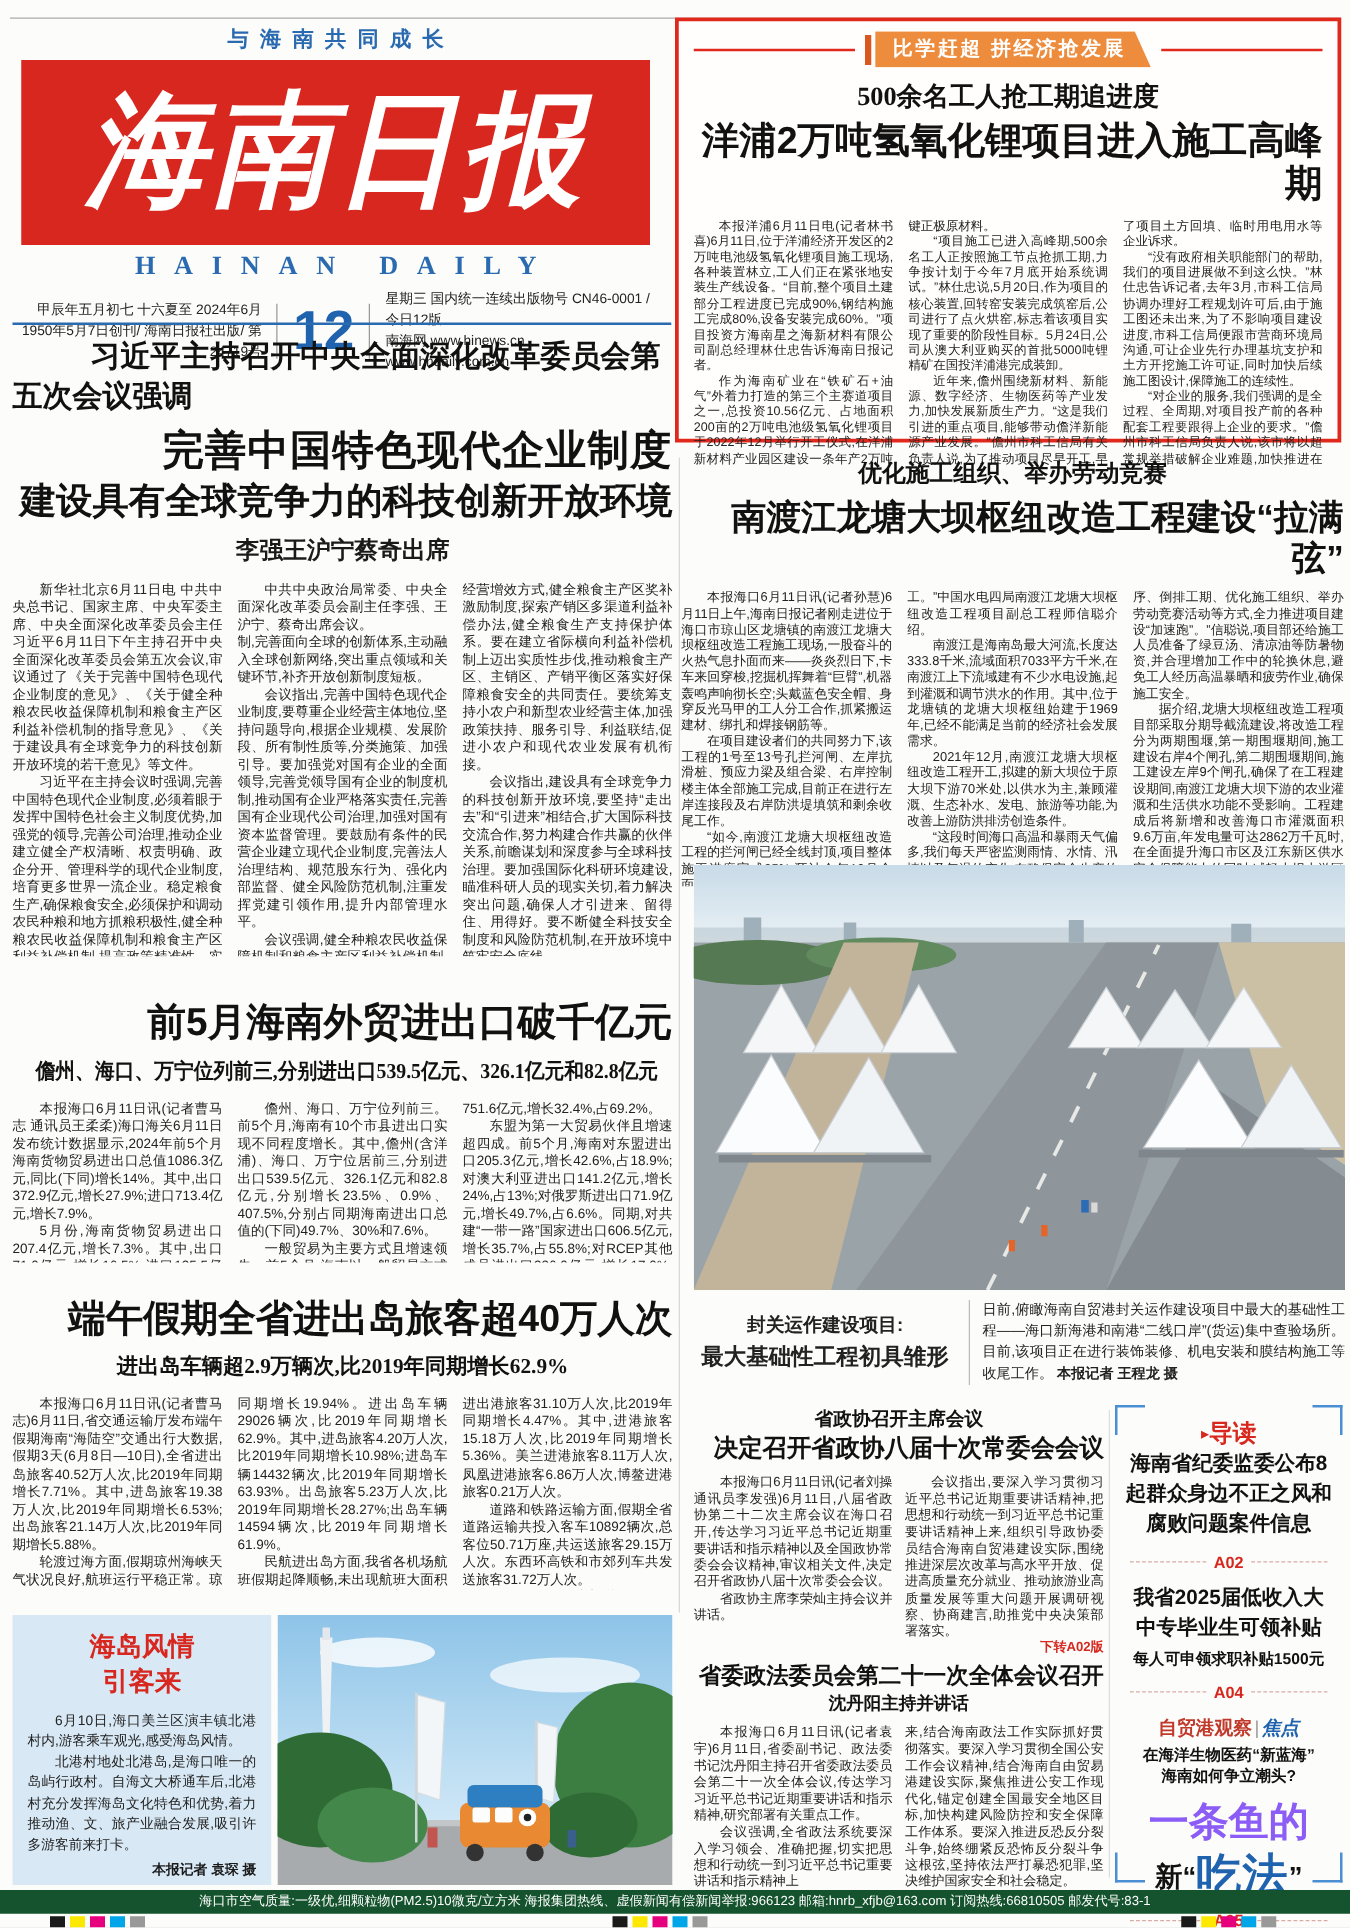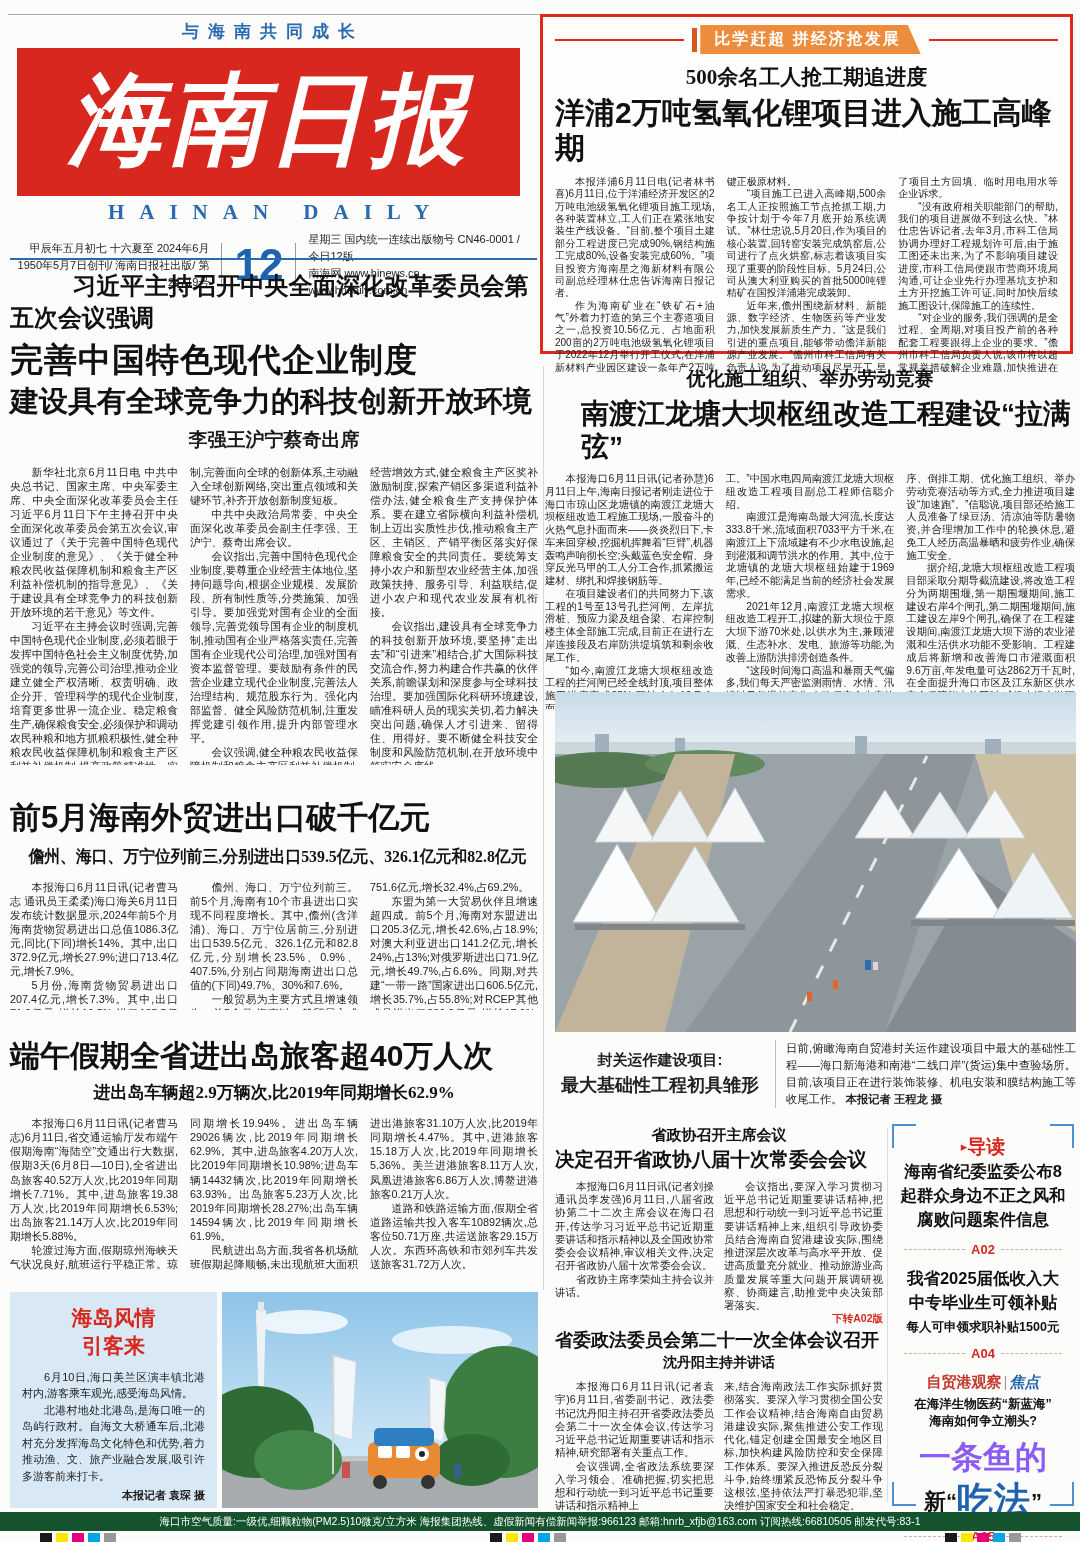--- a/index.html
+++ b/index.html
@@ -17,21 +17,21 @@
   .name-en{margin-top:4px;color:#2a6ab0;font-size:21px;font-weight:bold;letter-spacing:15px;padding-left:15px;
            font-family:"Liberation Serif",serif;}
   .dateline{margin-top:6px;display:flex;align-items:center;justify-content:center;font-size:11px;color:#222;}
   .dateline .dl-left{text-align:right;line-height:1.55;}
   .dateline .page-num{font-size:44px;font-weight:900;color:#1f63ae;padding:0 12px;margin:0 12px;
                       border-left:1px solid #999;border-right:1px solid #999;line-height:1;}
   .dateline .dl-right{text-align:left;line-height:1.55;}
   .blue-rule{left:10px;top:258px;width:527px;height:2px;background:#2a6ab0;}
 
   
-  .hd{font-weight:900;text-align:left;color:#111;line-height:1.18;}
+  .hd{font-weight:900;text-align:right;color:#111;line-height:1.18;}
   .kicker-serif{font-family:"Liberation Serif","DejaVu Serif",serif;font-weight:bold;text-align:center;color:#111;}
   .cols{display:flex;gap:12px;overflow:hidden;}
   .bodycol{flex:1;font-size:10.8px;line-height:1.3;text-align:justify;color:#222;overflow:hidden;}
   .para{margin:0;text-indent:2em;}
   .para.cont{text-indent:0;}
   .jump{display:block;text-align:right;color:#d7271e;font-weight:bold;}
 
   
   .xi{left:10px;top:270px;width:528px;}
   .xi-kicker{font-size:24px;font-weight:900;line-height:1.32;text-indent:2.6em;color:#111;}
@@ -165,22 +165,22 @@
     <div class="xi-kicker">习近平主持召开中央全面深化改革委员会第五次会议强调</div>
     <div class="hd xi-h1">完善中国特色现代企业制度</div>
     <div class="hd xi-h2">建设具有全球竞争力的科技创新开放环境</div>
     <div class="xi-sub">李强王沪宁蔡奇出席</div>
     <div class="cols xi-body">
       <div class="bodycol">
           <p class="para">新华社北京6月11日电 中共中央总书记、国家主席、中央军委主席、中央全面深化改革委员会主任习近平6月11日下午主持召开中央全面深化改革委员会第五次会议,审议通过了《关于完善中国特色现代企业制度的意见》、《关于健全种粮农民收益保障机制和粮食主产区利益补偿机制的指导意见》、《关于建设具有全球竞争力的科技创新开放环境的若干意见》等文件。</p>
           <p class="para">习近平在主持会议时强调,完善中国特色现代企业制度,必须着眼于发挥中国特色社会主义制度优势,加强党的领导,完善公司治理,推动企业建立健全产权清晰、权责明确、政企分开、管理科学的现代企业制度,培育更多世界一流企业。稳定粮食生产,确保粮食安全,必须保护和调动农民种粮和地方抓粮积极性,健全种粮农民收益保障机制和粮食主产区利益补偿机制,提高政策精准性、实效性,夯实粮食安全根基。要坚持以开放促创新,健全科技对外开放体制机</p>
         </div>
       <div class="bodycol">
+          <p class="para">中共中央政治局常委、中央全面深化改革委员会副主任李强、王沪宁、蔡奇出席会议。</p>
           <p class="para cont">制,完善面向全球的创新体系,主动融入全球创新网络,突出重点领域和关键环节,补齐开放创新制度短板。</p>
-          <p class="para">中共中央政治局常委、中央全面深化改革委员会副主任李强、王沪宁、蔡奇出席会议。</p>
           <p class="para">会议指出,完善中国特色现代企业制度,要尊重企业经营主体地位,坚持问题导向,根据企业规模、发展阶段、所有制性质等,分类施策、加强引导。要加强党对国有企业的全面领导,完善党领导国有企业的制度机制,推动国有企业严格落实责任,完善国有企业现代公司治理,加强对国有资本监督管理。要鼓励有条件的民营企业建立现代企业制度,完善法人治理结构、规范股东行为、强化内部监督、健全风险防范机制,注重发挥党建引领作用,提升内部管理水平。</p>
           <p class="para">会议强调,健全种粮农民收益保障机制和粮食主产区利益补偿机制,要把提高农业综合生产能力放在更加突出位置,完善价格、补贴、保险等政策体系,创新粮食</p>
         </div>
       <div class="bodycol">
           <p class="para cont">经营增效方式,健全粮食主产区奖补激励制度,探索产销区多渠道利益补偿办法,健全粮食生产支持保护体系。要在建立省际横向利益补偿机制上迈出实质性步伐,推动粮食主产区、主销区、产销平衡区落实好保障粮食安全的共同责任。要统筹支持小农户和新型农业经营主体,加强政策扶持、服务引导、利益联结,促进小农户和现代农业发展有机衔接。</p>
           <p class="para">会议指出,建设具有全球竞争力的科技创新开放环境,要坚持“走出去”和“引进来”相结合,扩大国际科技交流合作,努力构建合作共赢的伙伴关系,前瞻谋划和深度参与全球科技治理。要加强国际化科研环境建设,瞄准科研人员的现实关切,着力解决突出问题,确保人才引进来、留得住、用得好。要不断健全科技安全制度和风险防范机制,在开放环境中筑牢安全底线。</p>
         </div>
     </div>
   </div>
 

